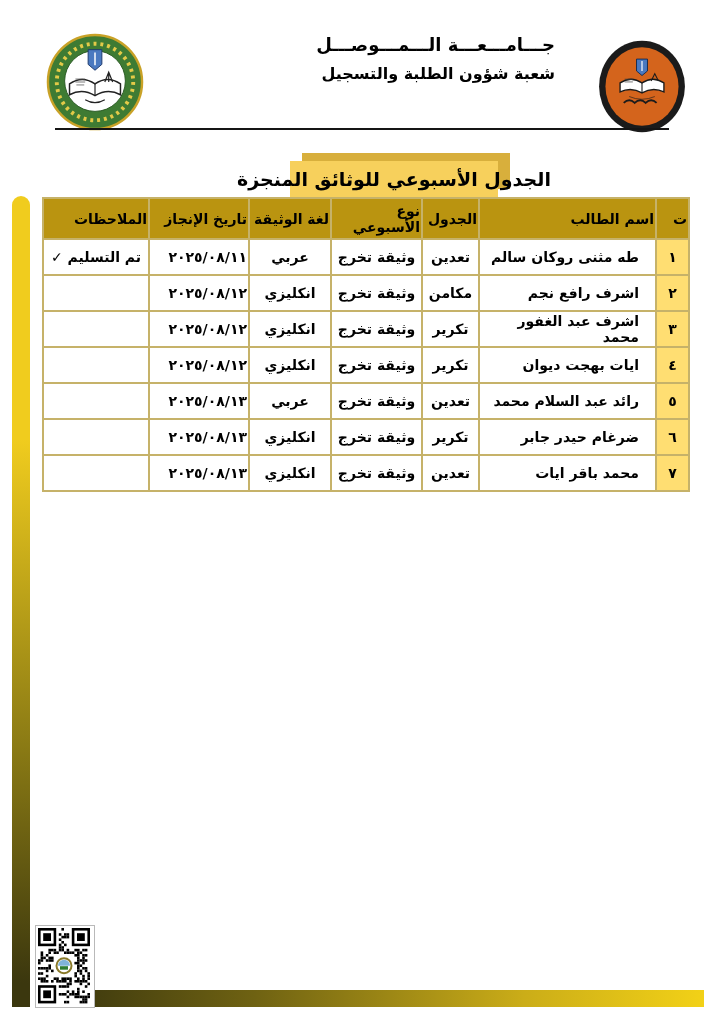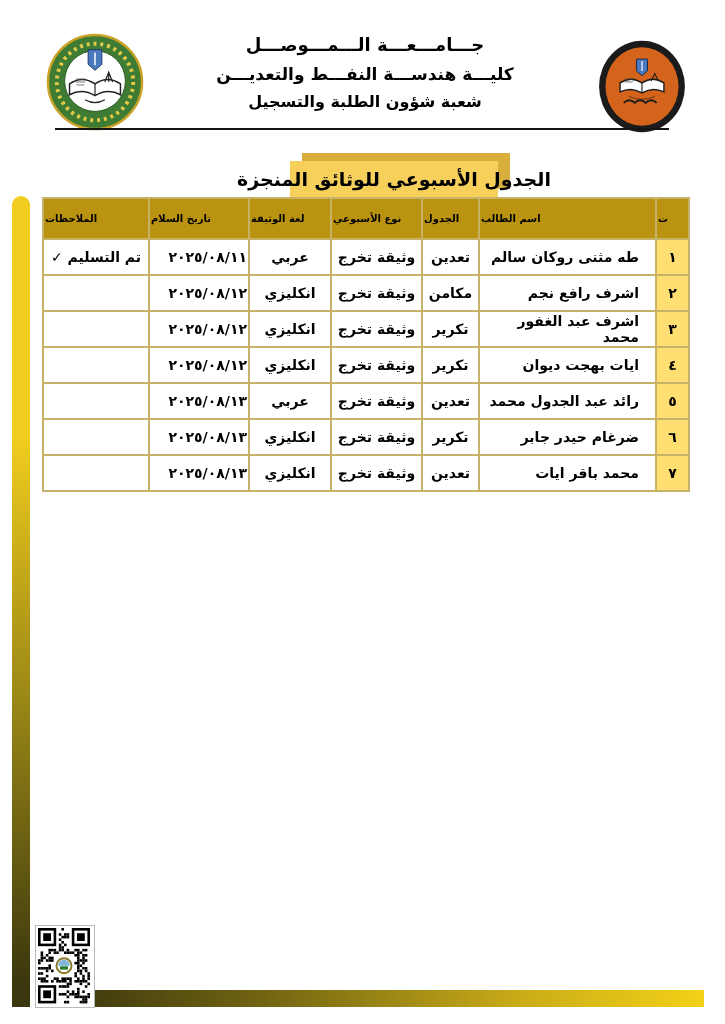--- a/index.html
+++ b/index.html
@@ -1,20 +1,20 @@
 <!DOCTYPE html>
 <html lang="ar" style="--header-gold: #ba9410; --rownum-bg: #ffde72; --table-border: #c6b269; --title-bg: #f7d05c; --title-shadow: #d8af3c; --bar-yellow: #f0cc1e; --bar-yellow2: #f2d117; --bar-dark: #3b370e; --logo-green: #3e7b33; --logo-orange: #d4641c;"><head>
 <meta charset="utf-8">
 <style>
   html,body{margin:0;padding:0;background:#fff;}
   body{width:725px;height:1024px;font-family:"DejaVu Sans",sans-serif;}
   .page{position:relative;width:725px;height:1024px;background:#fff;overflow:hidden;}
 
   
-  .org-block{position:absolute;top:30px;left:175px;width:380px;text-align:center;direction:rtl;color:#000;}
+  .org-block{position:absolute;top:30px;left:175px;width:380px;direction:rtl;color:#000;}
   .org-line1{font-size:18px;font-weight:bold;line-height:30px;}
   .org-line2{font-size:17px;font-weight:bold;line-height:28px;}
   .org-line3{font-size:16px;font-weight:bold;line-height:27px;}
   .logo{position:absolute;}
   .logo-left{top:33px;left:46px;}
   .logo-right{top:39px;left:596px;}
   .header-rule{position:absolute;top:128px;left:55px;width:614px;height:2px;background:#151515;}
 
   
   .title-box{position:absolute;top:161px;left:290px;width:208px;height:36px;
@@ -22,21 +22,21 @@
     display:flex;align-items:center;justify-content:center;direction:rtl;}
   .title-box span{font-size:19px;font-weight:bold;color:#000;white-space:nowrap;}
 
   
   table.docs{position:absolute;top:197px;left:42px;width:646px;border-collapse:collapse;
     table-layout:fixed;direction:rtl;}
   table.docs col.c0{width:33px;}  table.docs col.c1{width:177px;} table.docs col.c2{width:57px;}
   table.docs col.c3{width:91px;}  table.docs col.c4{width:82px;}  table.docs col.c5{width:100px;}
   table.docs col.c6{width:106px;}
   table.docs th,table.docs td{border:2px solid var(--table-border);color:#000;overflow:hidden;}
-  table.docs th{background:var(--header-gold);height:37px;font-size:10px;font-weight:bold;text-align:left;}
+  table.docs th{background:var(--header-gold);height:37px;font-size:14px;font-weight:bold;text-align:right;}
   table.docs td{height:32px;background:#fff;font-size:14px;font-weight:bold;text-align:center;}
   table.docs td.cell-no{background:var(--rownum-bg);}
   table.docs td.cell-name{text-align:right;padding-right:16px;}
   table.docs td.cell-date{letter-spacing:1px;padding-left:44px;}
 
   
   .vbar{position:absolute;top:196px;left:12px;width:18px;height:811px;border-radius:9px 9px 0 0;
     background:linear-gradient(180deg,var(--bar-yellow) 0%,var(--bar-yellow) 30%,#8a7a14 68%,var(--bar-dark) 97%);}
   .hbar{position:absolute;top:990px;left:63px;width:641px;height:17px;z-index:1;
     background:linear-gradient(90deg,var(--bar-dark) 0%,#6f6212 30%,#cbad18 72%,var(--bar-yellow2) 100%);}
@@ -56,21 +56,20 @@
     <path d="M50,20 v13" stroke="#ffffff" stroke-width="1.5"></path>
     <path d="M24,52 Q37,43 50,52 Q63,43 76,52 L76,63 Q63,56 50,64 Q37,56 24,63 Z" fill="#ffffff" stroke="#222222" stroke-width="1.5"></path>
     <path d="M50,52 v12" stroke="#222222" stroke-width="1.2"></path>
     <path d="M60,50 l4,-10 l4,10 M64,40 v10" stroke="#222222" stroke-width="1.2" fill="none"></path>
     <path d="M30,47 h10 M30,50 h10 M31,53 h8" stroke="#555555" stroke-width="0.8"></path>
     <path d="M40,68 Q50,74 60,68" stroke="#222222" stroke-width="1.2" fill="none"></path>
   </svg>
 
   <div class="org-block">
     <div class="org-line1">جـــامـــعـــة الـــمـــوصـــل</div>
-    <div class="org-line2">كليـــة هندســـة النفـــط والتعديـــن</div>
     <div class="org-line3">شعبة شؤون الطلبة والتسجيل</div>
   </div>
 
   <svg class="logo logo-right" width="92" height="95" viewBox="0 0 100 104">
     <ellipse cx="50" cy="52" rx="47" ry="50" fill="#1b1b1b"></ellipse>
     <ellipse cx="50" cy="52" rx="40" ry="43" fill="#d4641c"></ellipse>
     <path d="M44,22 h12 v13 l-6,5 -6,-5 z" fill="#4a79c0" stroke="#10264d" stroke-width="1"></path>
     <path d="M50,24 v11" stroke="#ffffff" stroke-width="1.3"></path>
     <path d="M26,48 Q38,40 50,48 Q62,40 74,48 L74,58 Q62,52 50,59 Q38,52 26,58 Z" fill="#ffffff" stroke="#1b1b1b" stroke-width="1.5"></path>
     <path d="M50,48 v11" stroke="#1b1b1b" stroke-width="1.2"></path>
@@ -96,21 +95,21 @@
         <col class="c5">
         <col class="c6">
     </colgroup>
     <thead>
       <tr>
         <th>ت</th>
         <th>اسم الطالب</th>
         <th>الجدول</th>
         <th>نوع الأسبوعي</th>
         <th>لغة الوثيقة</th>
-        <th>تاريخ السلام</th>
+        <th>تاريخ الإنجاز</th>
         <th>الملاحظات</th>
       </tr>
     </thead>
     <tbody>
         <tr>
       <td class="cell-no">١</td>
       <td class="cell-name">طه مثنى روكان سالم</td>
       <td class="cell-dept">تعدين</td>
       <td class="cell-type">وثيقة تخرج</td>
       <td class="cell-lang">عربي</td>
@@ -139,21 +138,21 @@
       <td class="cell-no">٤</td>
       <td class="cell-name">ايات بهجت ديوان</td>
       <td class="cell-dept">تكرير</td>
       <td class="cell-type">وثيقة تخرج</td>
       <td class="cell-lang">انكليزي</td>
       <td class="cell-date">٢٠٢٥/٠٨/١٢</td>
       <td class="cell-note"></td>
     </tr>
         <tr>
       <td class="cell-no">٥</td>
-      <td class="cell-name">رائد عبد الجدول محمد</td>
+      <td class="cell-name">رائد عبد السلام محمد</td>
       <td class="cell-dept">تعدين</td>
       <td class="cell-type">وثيقة تخرج</td>
       <td class="cell-lang">عربي</td>
       <td class="cell-date">٢٠٢٥/٠٨/١٣</td>
       <td class="cell-note"></td>
     </tr>
         <tr>
       <td class="cell-no">٦</td>
       <td class="cell-name">ضرغام حيدر جابر</td>
       <td class="cell-dept">تكرير</td>

